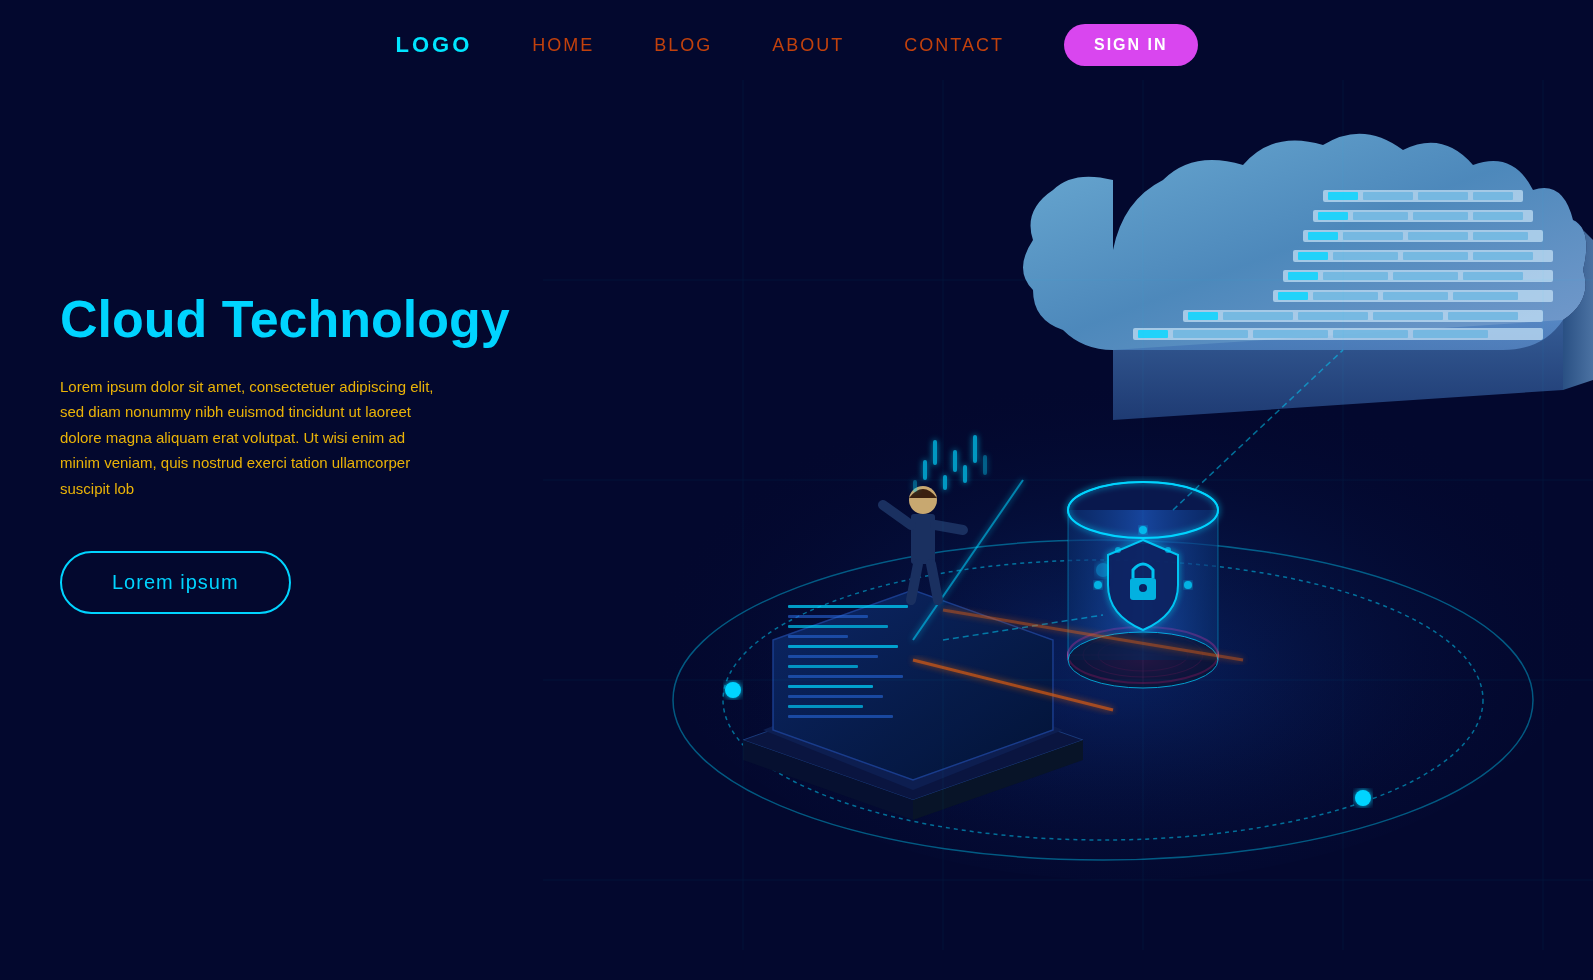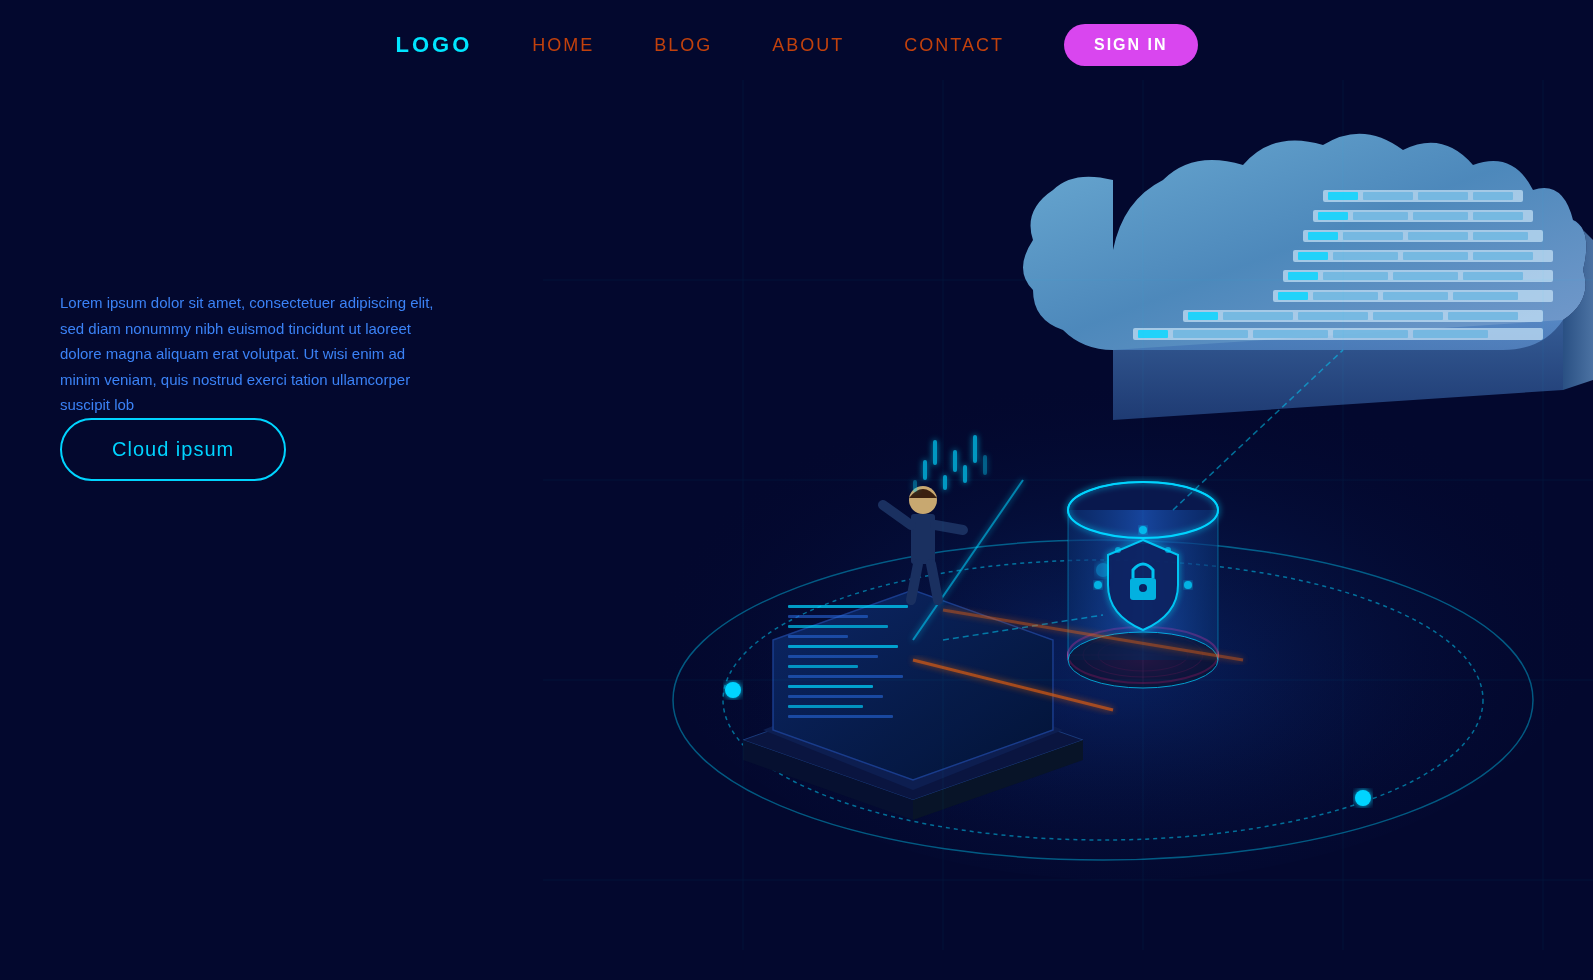--- a/index.html
+++ b/index.html
@@ -67,22 +67,23 @@
     .hero-title {
       font-size: 52px;
       font-weight: 900;
       color: #00d4ff;
       line-height: 1.15;
       margin-bottom: 24px;
     }
 
     .hero-desc {
       font-size: 15px;
-      color: #3b82f6;
+      color: #eab308;
       line-height: 1.7;
+      margin-bottom: 50px;
       max-width: 380px;
     }
 
     .hero-btn {
       display: inline-block;
       background: transparent;
       border: 2.5px solid #00d4ff;
       color: #00d4ff;
       font-size: 20px;
       font-weight: 500;
@@ -107,22 +108,23 @@
 <nav>
   <span class="nav-logo">LOGO</span>
   <span class="nav-link">HOME</span>
   <span class="nav-link">BLOG</span>
   <span class="nav-link">ABOUT</span>
   <span class="nav-link">CONTACT</span>
   <span class="nav-signin">SIGN IN</span>
 </nav>
 
 <div class="hero-left">
+  <h1 class="hero-title">Cloud Technology</h1>
   <p class="hero-desc">Lorem ipsum dolor sit amet, consectetuer adipiscing elit, sed diam nonummy nibh euismod tincidunt ut laoreet dolore magna aliquam erat volutpat. Ut wisi enim ad minim veniam, quis nostrud exerci tation ullamcorper suscipit lob</p>
-  <button class="hero-btn">Cloud ipsum</button>
+  <button class="hero-btn">Lorem ipsum</button>
 </div>
 
 <svg class="main-svg" viewBox="0 0 1080 870" xmlns="http://www.w3.org/2000/svg">
   <defs>
 
     <radialGradient id="bgGlow" cx="50%" cy="60%" r="50%">
       <stop offset="0%" stop-color="#0a2a6e" stop-opacity="0.8"></stop>
       <stop offset="100%" stop-color="#03082e" stop-opacity="0"></stop>
     </radialGradient>
 

